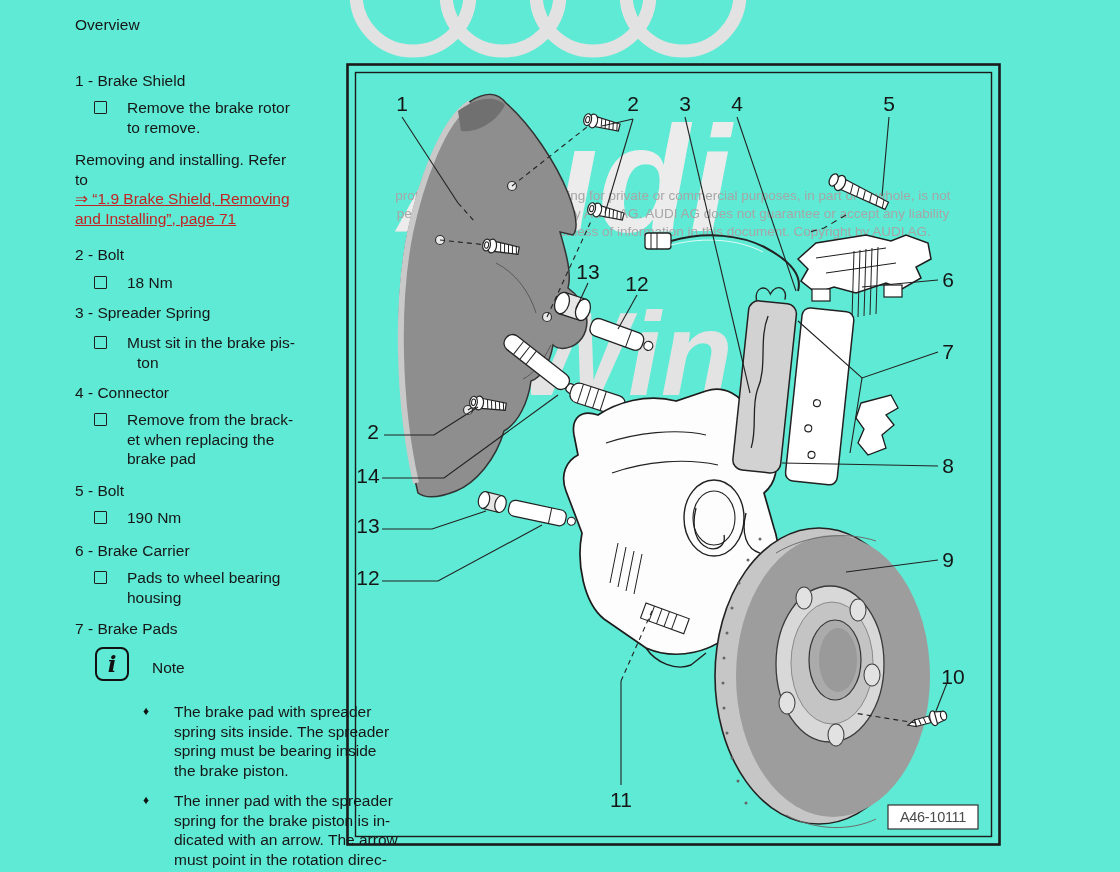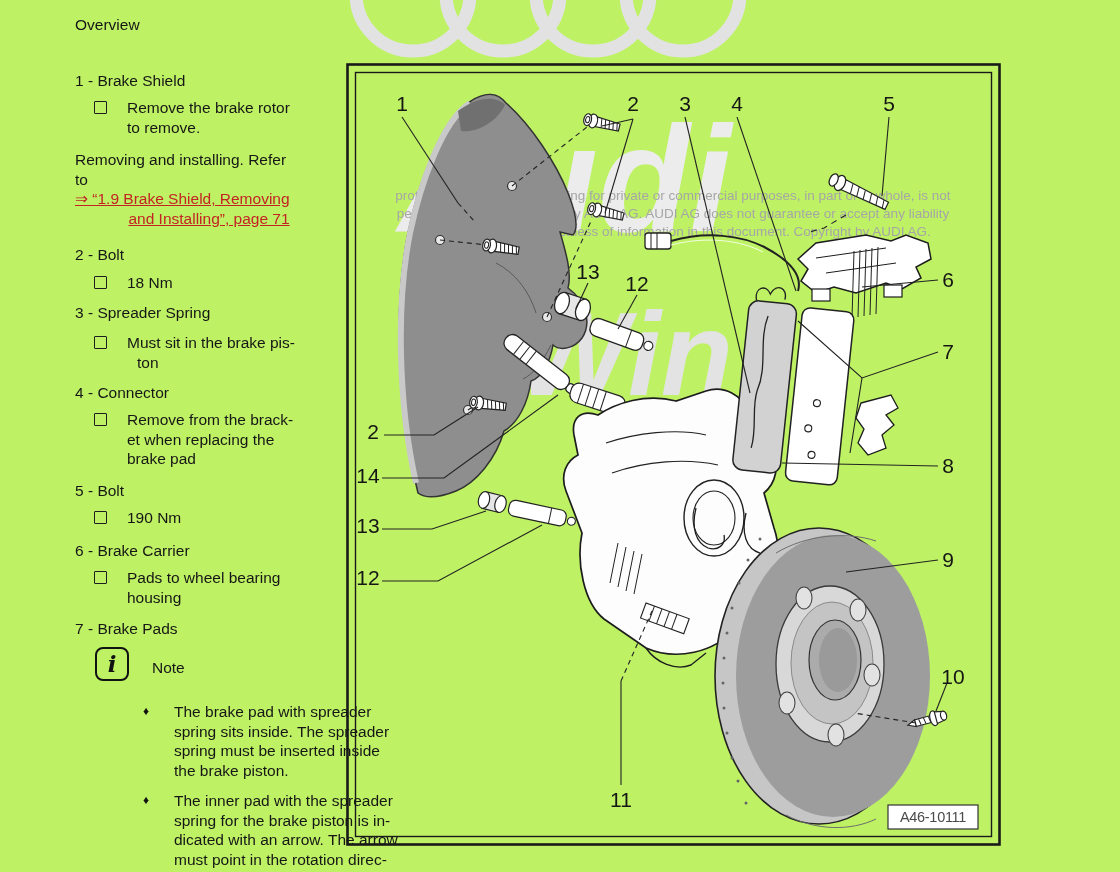--- a/index.html
+++ b/index.html
@@ -1,22 +1,22 @@
 <!DOCTYPE html>
 <html><head>
 <meta charset="utf-8">
 <style>
   html,body{margin:0;padding:0;background:#fff;}
-  .page{position:relative;width:1120px;height:872px;background:#bef264;overflow:hidden;
+  .page{position:relative;width:1120px;height:872px;background:#5eead4;overflow:hidden;
         font-family:"Liberation Sans",sans-serif;color:#161616;}
   .t{position:absolute;white-space:nowrap;font-size:15.5px;line-height:19.5px;color:#161616;z-index:3;}
   .it{}
   .cb{position:absolute;width:11px;height:11px;border:1.7px solid #1d1d1d;border-radius:1px;z-index:3;}
   .diamond{position:absolute;font-size:12px;color:#111;z-index:3;}
-  .lk{position:absolute;z-index:3;cursor:pointer;text-decoration:none;text-align:right;}
+  .lk{position:absolute;z-index:3;cursor:pointer;text-decoration:none;}
   .lk span{display:block;font-size:15.5px;line-height:19.5px;white-space:nowrap;
            color:#c32323;text-decoration:underline;}
   .note-icon{position:absolute;left:95px;top:647px;width:30px;height:30px;border:2.6px solid #111;
              border-radius:8px;z-index:3;display:flex;align-items:center;justify-content:center;}
   .note-icon span{font-family:"DejaVu Serif",serif;font-style:italic;font-weight:bold;
                   font-size:23px;color:#111;margin-top:-2px;}
   .rings{position:absolute;left:338px;top:0;z-index:1;}
   .diag{position:absolute;left:346px;top:63px;z-index:2;}
   svg text{font-family:"Liberation Sans",sans-serif;}
   .callout{font-size:21px;fill:#151515;}
@@ -77,21 +77,21 @@
   <div class="t" style="left:75px;top:619px">7 - Brake Pads</div>
 
   <div class="note-icon">
       <span>i</span>
     </div>
   <div class="t" style="left:152px;top:658px">Note</div>
 
   <span class="diamond" style="left:143px;top:704px">♦</span>
   <div class="t it" style="left:174px;top:702px">The brake pad with spreader</div>
   <div class="t it" style="left:174px;top:721.5px">spring sits inside. The spreader</div>
-  <div class="t it" style="left:174px;top:741px">spring must be inserted inside</div>
+  <div class="t it" style="left:174px;top:741px">spring must be bearing inside</div>
   <div class="t it" style="left:174px;top:760.5px">the brake piston.</div>
 
   <span class="diamond" style="left:143px;top:793px">♦</span>
   <div class="t it" style="left:174px;top:791px">The inner pad with the spreader</div>
   <div class="t it" style="left:174px;top:810.5px">spring for the brake piston is in-</div>
   <div class="t it" style="left:174px;top:830px">dicated with an arrow. The arrow</div>
   <div class="t it" style="left:174px;top:849.5px">must point in the rotation direc-</div>
   <div class="t it" style="left:174px;top:869px">tion of the brake rotor when driv-</div>
 
   <svg class="diag" width="658" height="786" viewBox="0 0 658 786">

